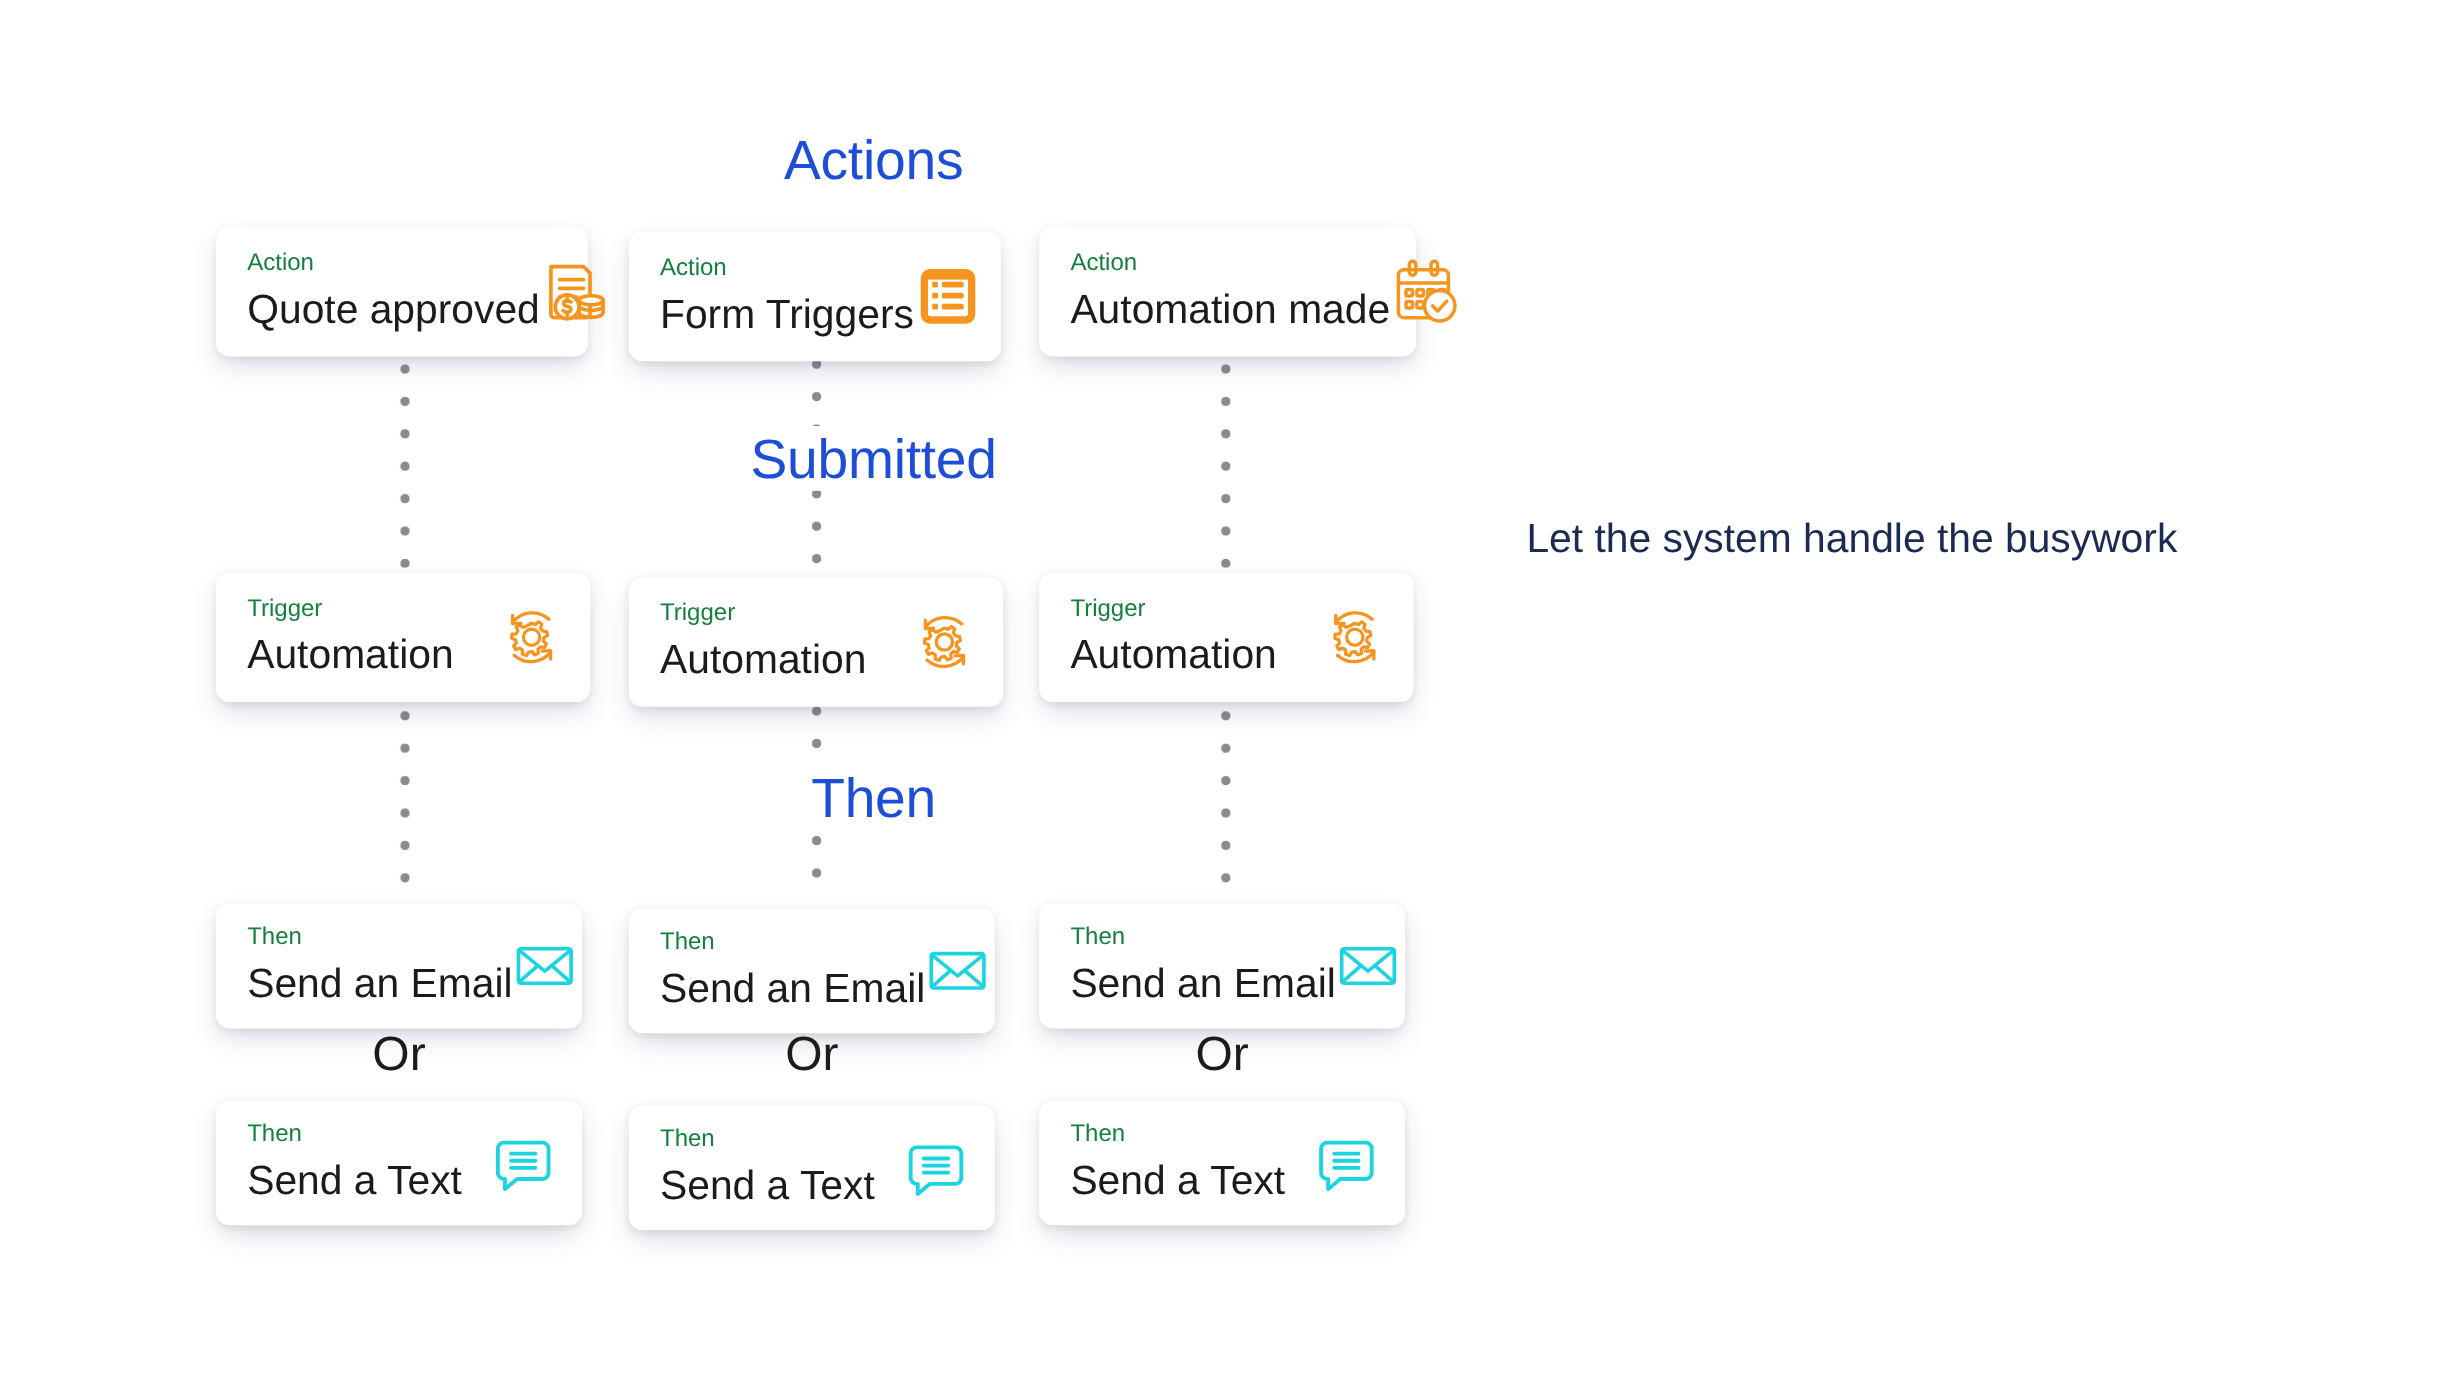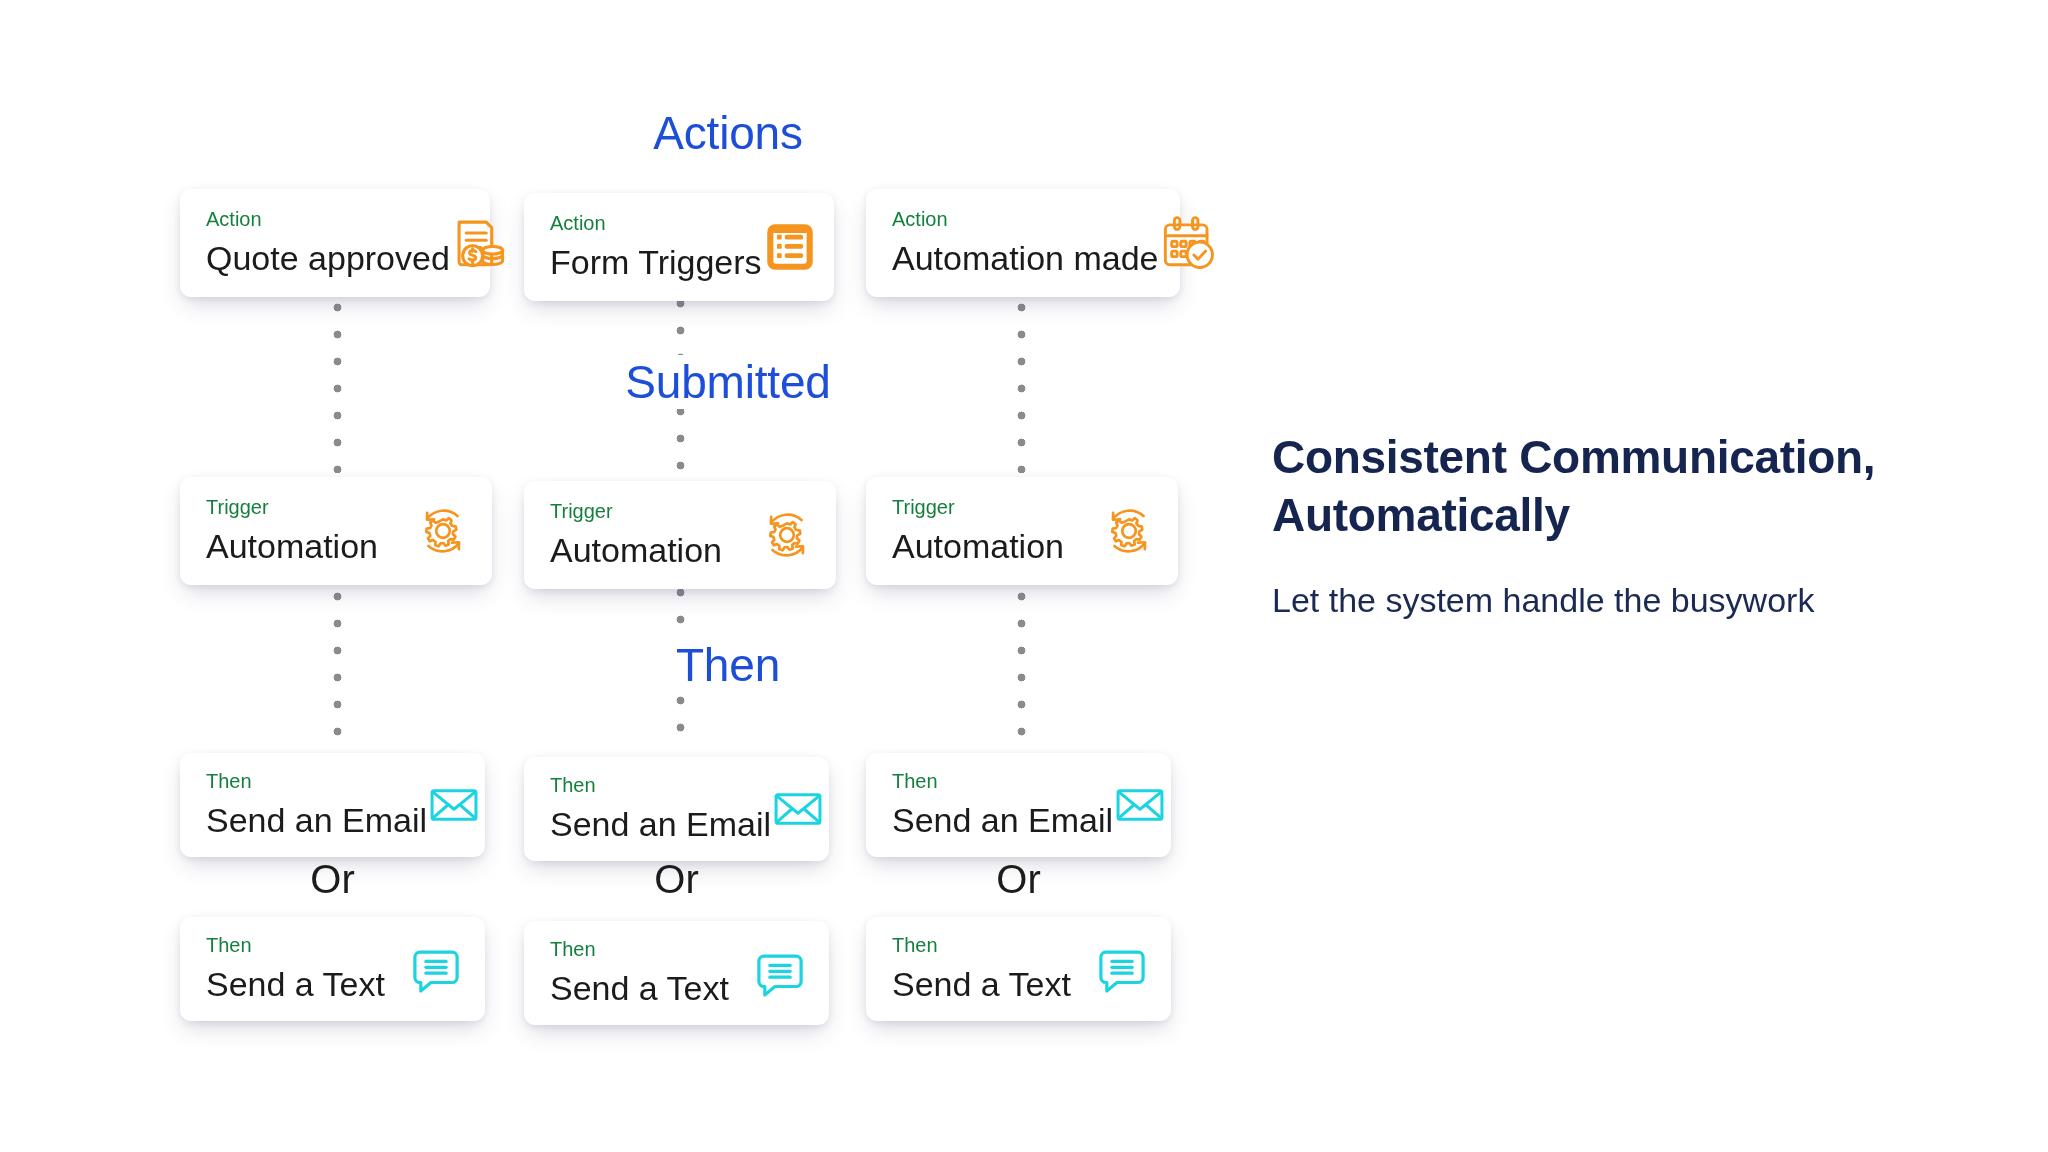--- a/index.html
+++ b/index.html
@@ -349,15 +349,14 @@
         <line x1="20" y1="23" x2="44" y2="23"></line>
         <line x1="20" y1="30" x2="44" y2="30"></line>
         <line x1="20" y1="37" x2="44" y2="37"></line>
       </svg>
     </div>
   </div>
 
 </div>
 
 <div id="copy">
-  <h1 id="headline">Consistent Communication, Automatically</h1>
   <p id="subhead">Let the system handle the busywork</p>
 </div>
 
 </body></html>

